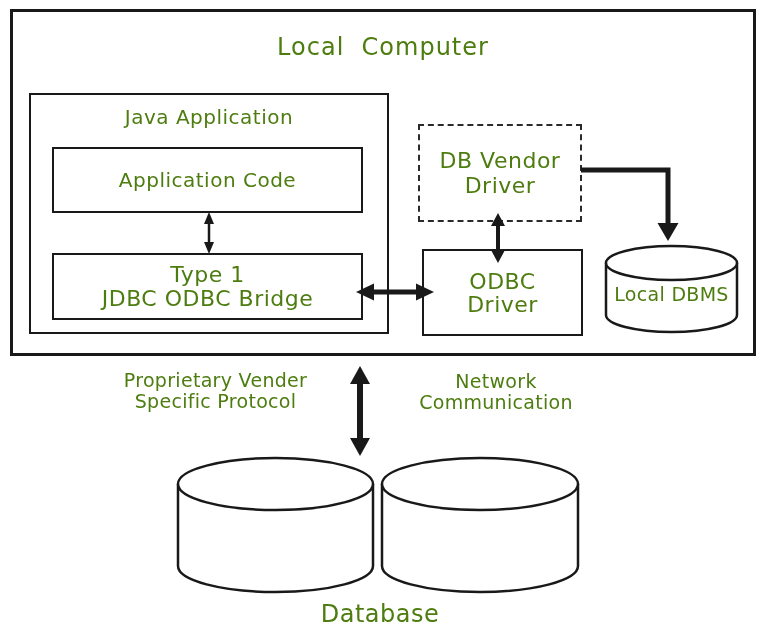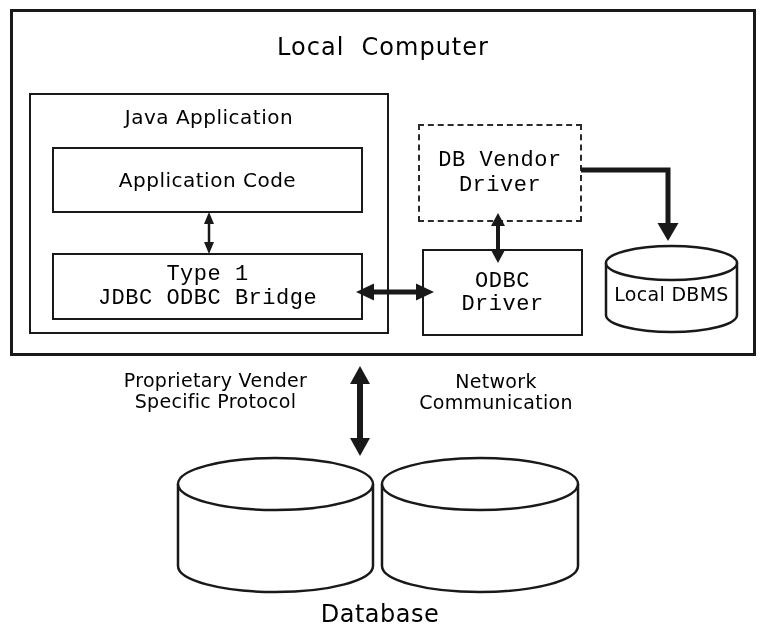--- a/index.html
+++ b/index.html
@@ -1,30 +1,30 @@
 <!DOCTYPE html>
 <html><head>
 <meta charset="utf-8">
 <style>
   html, body { margin: 0; padding: 0; background: #ffffff; }
   .stage {
     position: relative;
     width: 768px; height: 632px;
     background: #ffffff;
     font-family: "DejaVu Sans", "Liberation Sans", sans-serif;
-    color: #000000;
+    color: #4d7c0f;
     overflow: hidden;
   }
   .abs { position: absolute; box-sizing: border-box; }
   .box { border: 2px solid #191919; background: #ffffff; }
   .dashedbox { border: 2px dashed #2a2a2a; background: #ffffff; }
   .ctr { display: flex; flex-direction: column; align-items: center; justify-content: center; text-align: center; }
   .t24 { font-size: 24px; letter-spacing: 1px; white-space: pre; }
   .t23 { font-size: 20px; letter-spacing: 0.5px; }
-  .t22 { font-size: 22px; letter-spacing: 0.5px; font-family: Liberation Mono, monospace; }
+  .t22 { font-size: 22px; letter-spacing: 0.5px; }
   .t19 { font-size: 19px; letter-spacing: 0.3px; }
   .t20 { font-size: 24px; letter-spacing: 0.5px; }
   .txtc { text-align: center; }
   svg.overlay { position: absolute; left: 0; top: 0; pointer-events: none; }
   .lh25 { line-height: 25px; }
   .lh23 { line-height: 23px; }
   .lh24 { line-height: 24px; }
   .lh21 { line-height: 21px; }
 </style>
 </head>

